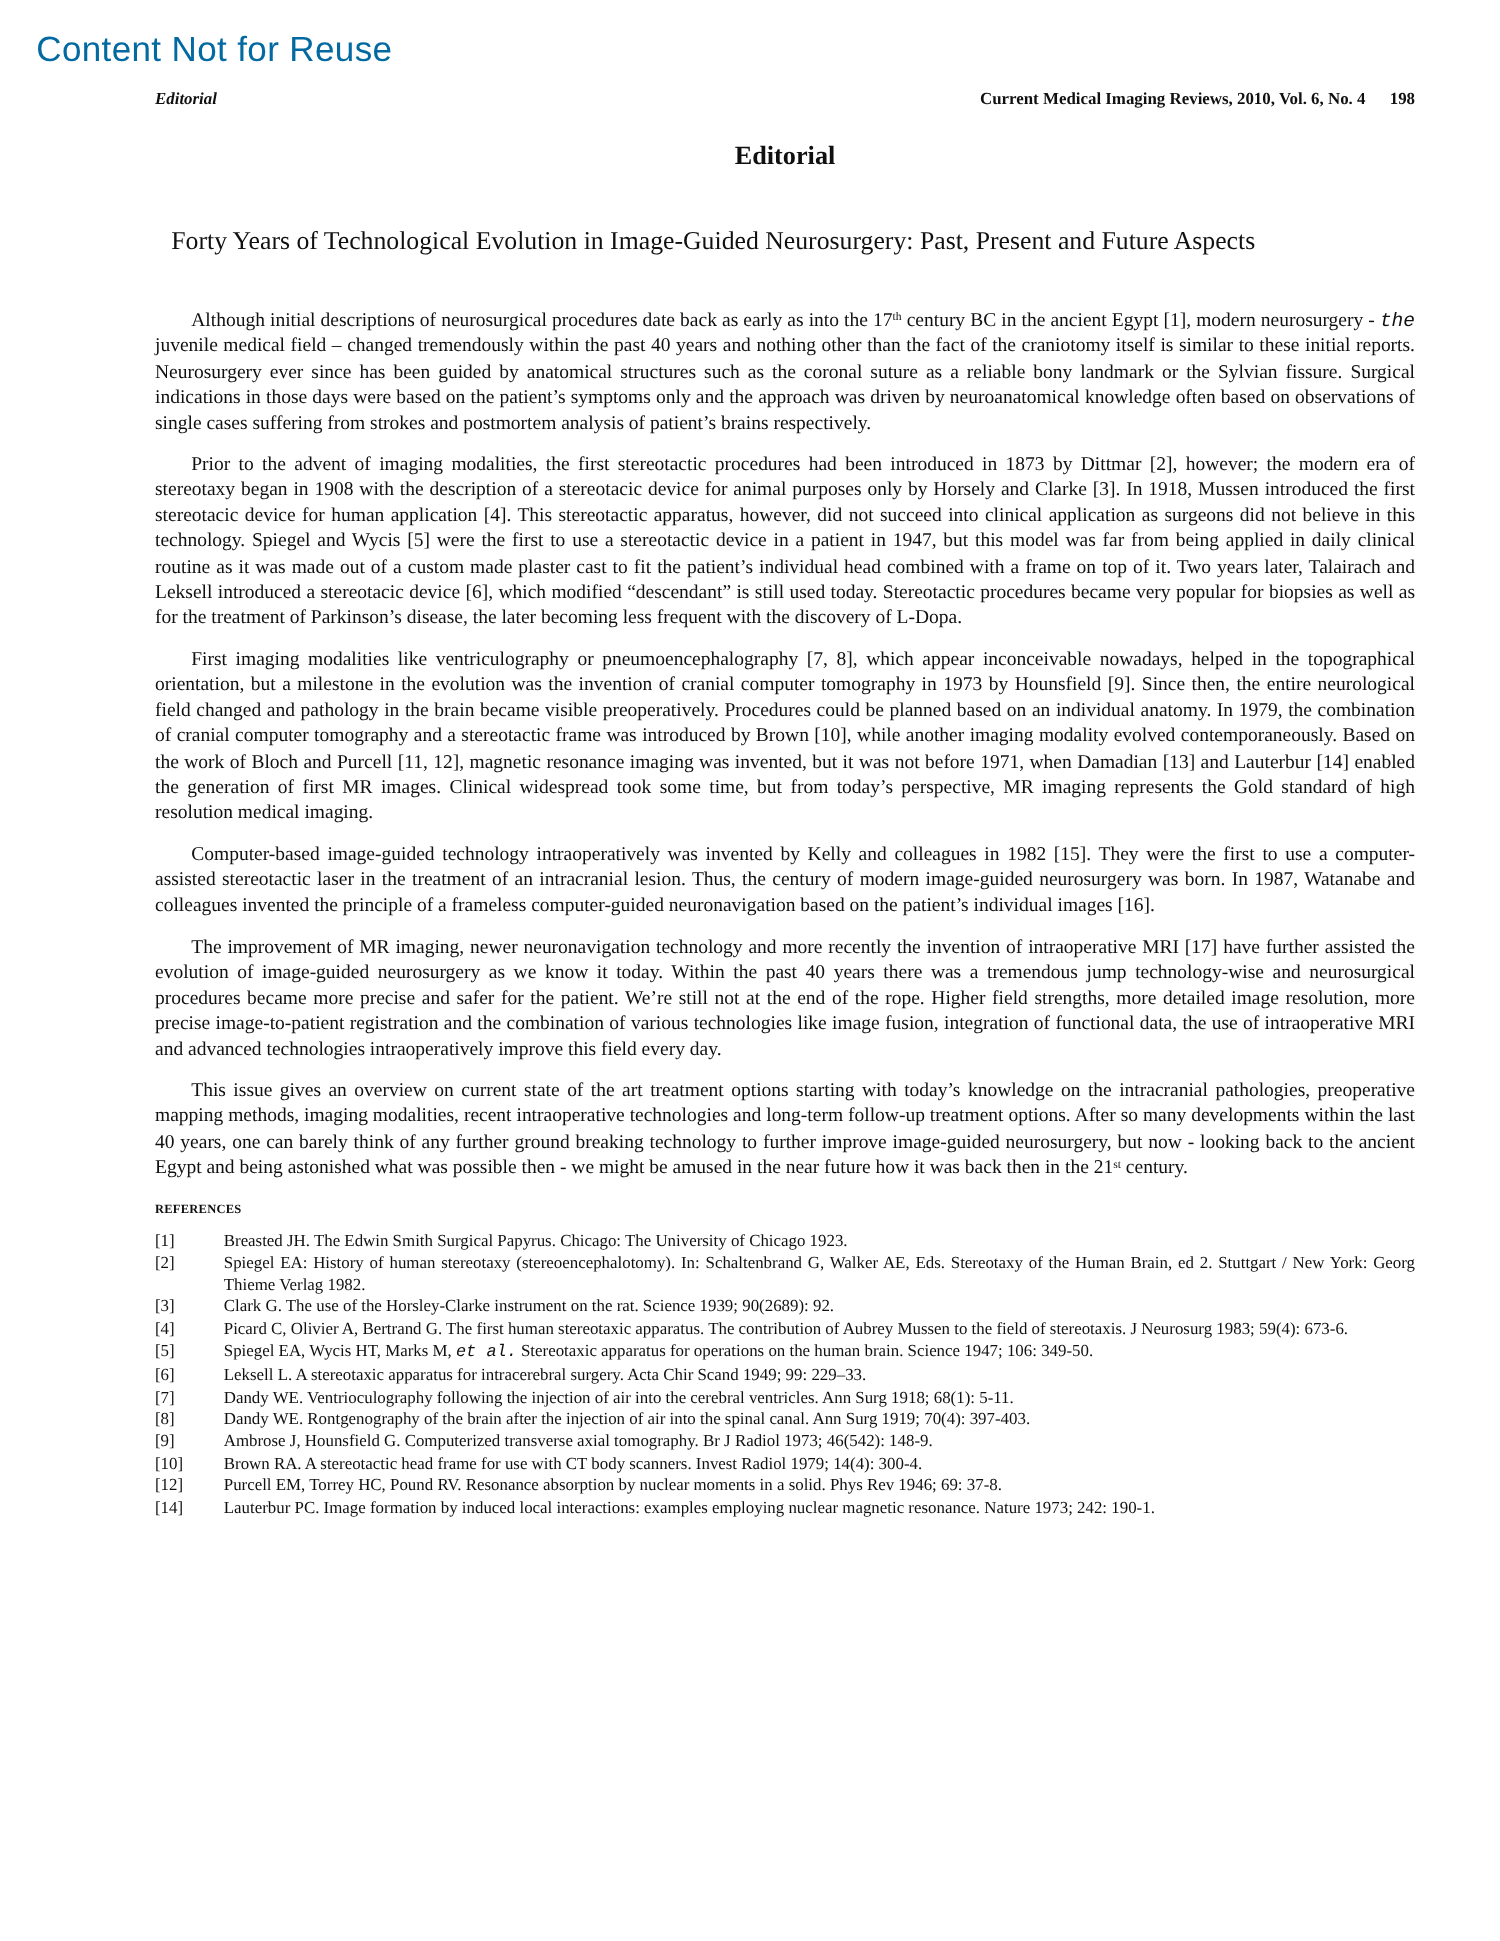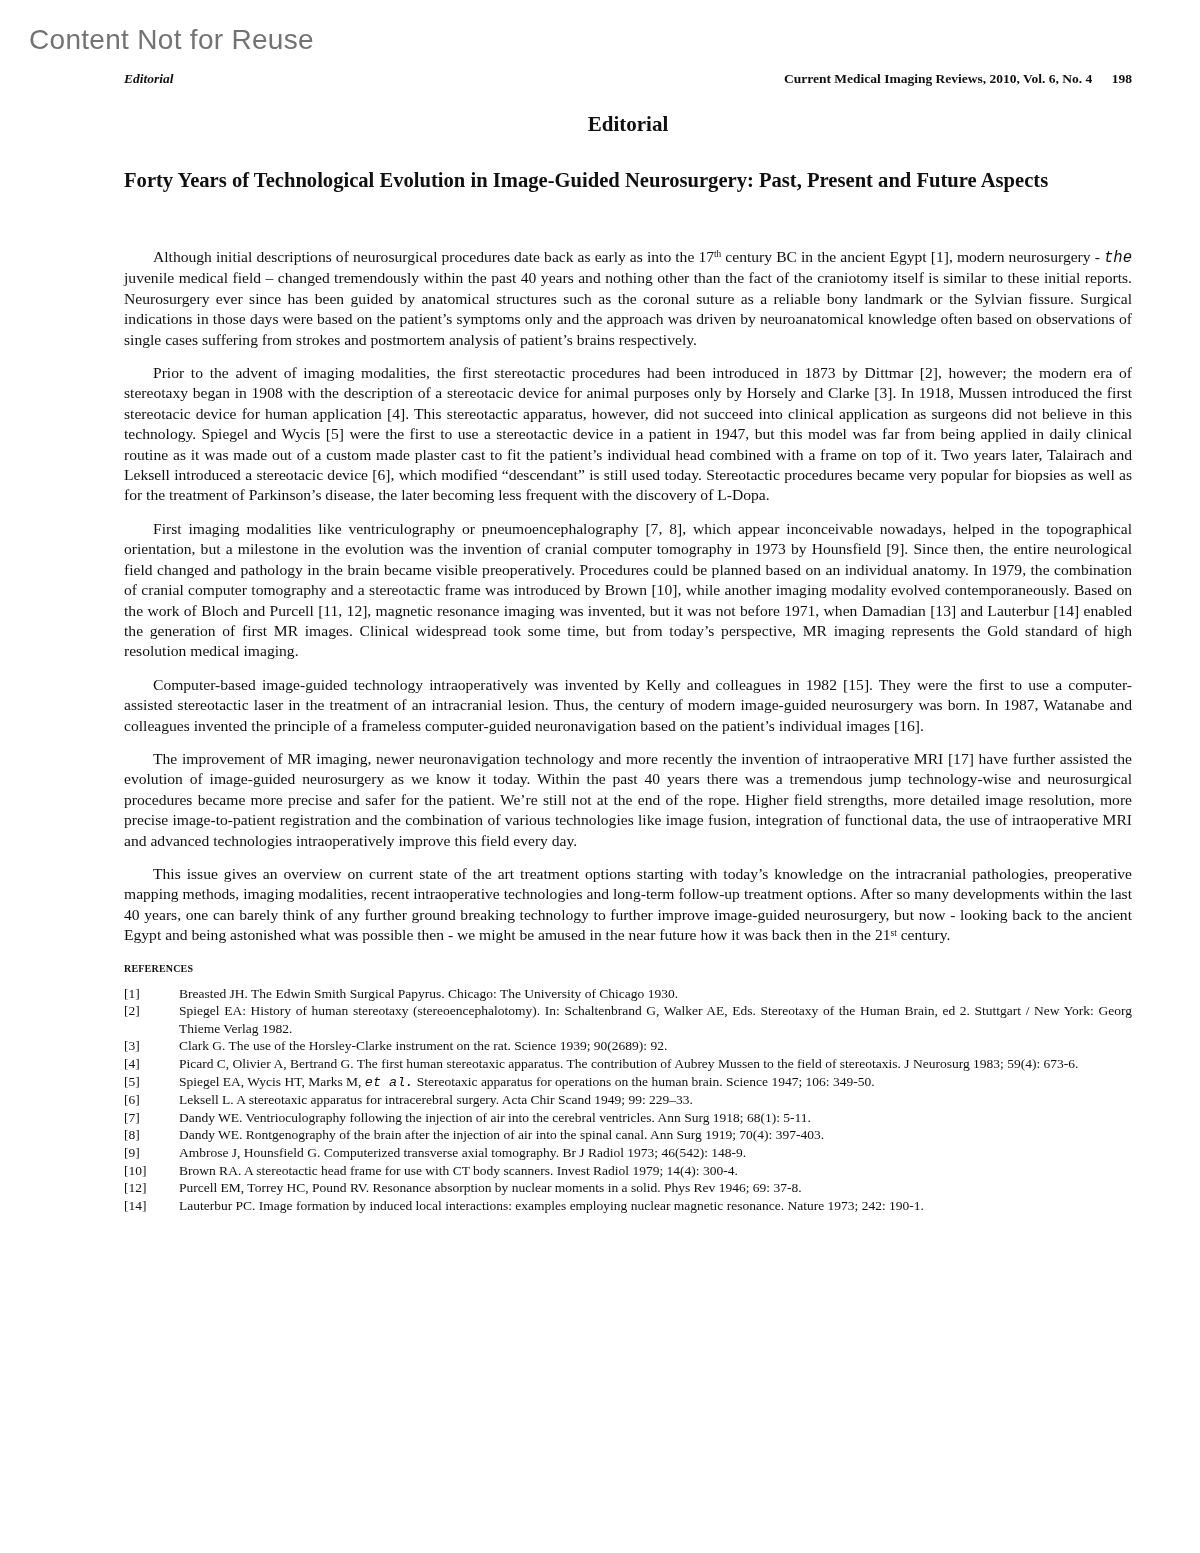--- a/index.html
+++ b/index.html
@@ -18,21 +18,21 @@
     font-family: "Liberation Serif", serif;
     color: #101010;
   }
   .watermark {
     position: absolute;
     top: 24px;
     left: 29px;
     font-family: "Liberation Sans", sans-serif;
     font-size: 28px;
     font-weight: 400;
-    color: #737373;
+    color: #0369a1;
     letter-spacing: 0.3px;
     white-space: nowrap;
   }
   .runhead {
     position: absolute;
     top: 71px;
     left: 124px;
     width: 1008px;
     display: flex;
     justify-content: space-between;
@@ -52,23 +52,23 @@
     margin: 0;
     text-align: center;
     font-size: 21px;
     font-weight: bold;
   }
   .article-title {
     position: absolute;
     top: 164px;
     left: 124px;
     width: 1008px;
-    margin: 0;
+    margin: 13px;
     font-size: 20.6px;
-    font-weight: bold;
+    font-weight: normal;
     line-height: 33.5px;
     text-align: justify;
   }
   .content {
     position: absolute;
     top: 247px;
     left: 124px;
     width: 1008px;
   }
   .para {
@@ -133,21 +133,21 @@
         <p class="para"><span>Computer-based image-guided technology intraoperatively was invented by Kelly and colleagues in 1982 [15]. They were the first to use a computer-assisted stereotactic laser in the treatment of an intracranial lesion. Thus, the century of modern image-guided neurosurgery was born. In 1987, Watanabe and colleagues invented the principle of a frameless computer-guided neuronavigation based on the patient’s individual images [16].</span></p>
         <p class="para"><span>The improvement of MR imaging, newer neuronavigation technology and more recently the invention of intraoperative MRI [17] have further assisted the evolution of image-guided neurosurgery as we know it today. Within the past 40 years there was a tremendous jump technology-wise and neurosurgical procedures became more precise and safer for the patient. We’re still not at the end of the rope. Higher field strengths, more detailed image resolution, more precise image-to-patient registration and the combination of various technologies like image fusion, integration of functional data, the use of intraoperative MRI and advanced technologies intraoperatively improve this field every day.</span></p>
         <p class="para"><span>This issue gives an overview on current state of the art treatment options starting with today’s knowledge on the intracranial pathologies, preoperative mapping methods, imaging modalities, recent intraoperative technologies and long-term follow-up treatment options. After so many developments within the last 40 years, one can barely think of any further ground breaking technology to further improve image-guided neurosurgery, but now - looking back to the ancient Egypt and being astonished what was possible then - we might be amused in the near future how it was back then in the 21</span><span class="sup">st</span><span> century.</span></p>
       </div>
 
     <h3 class="refs-heading">REFERENCES</h3>
 
     <div>
         <div class="ref">
           <span class="ref-num">[1]</span>
-          <span class="ref-text"><span>Breasted JH. The Edwin Smith Surgical Papyrus. Chicago: The University of Chicago 1930.</span></span>
+          <span class="ref-text"><span>Breasted JH. The Edwin Smith Surgical Papyrus. Chicago: The University of Chicago 1923.</span></span>
         </div>
         <div class="ref">
           <span class="ref-num">[2]</span>
           <span class="ref-text"><span>Spiegel EA: History of human stereotaxy (stereoencephalotomy). In: Schaltenbrand G, Walker AE, Eds. Stereotaxy of the Human Brain, ed 2. Stuttgart / New York: Georg Thieme Verlag 1982.</span></span>
         </div>
         <div class="ref">
           <span class="ref-num">[3]</span>
           <span class="ref-text"><span>Clark G. The use of the Horsley-Clarke instrument on the rat. Science 1939; 90(2689): 92.</span></span>
         </div>
         <div class="ref">

